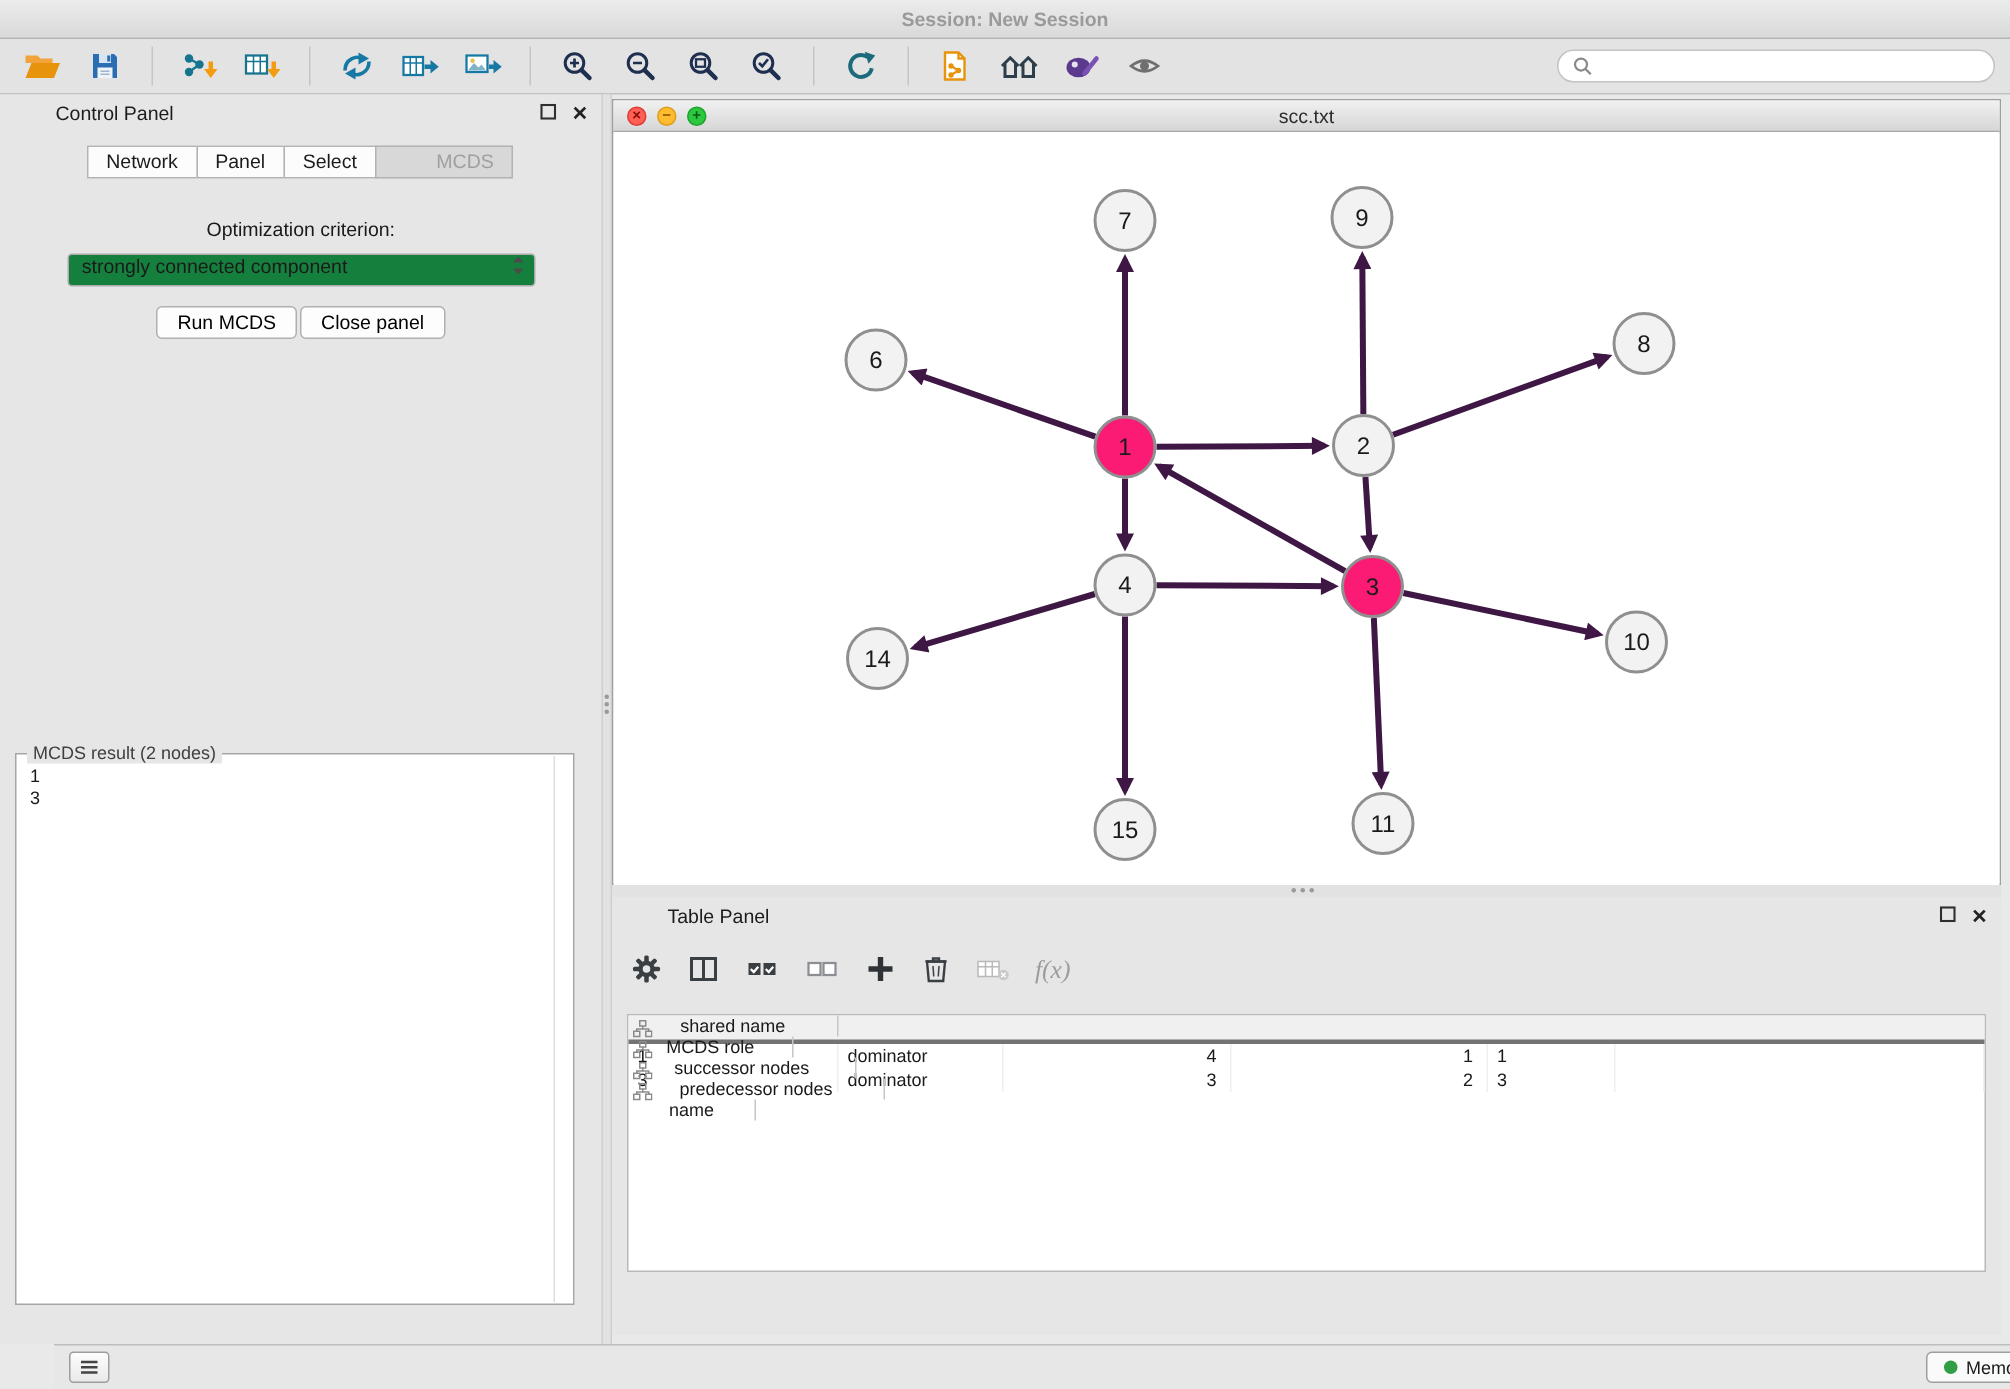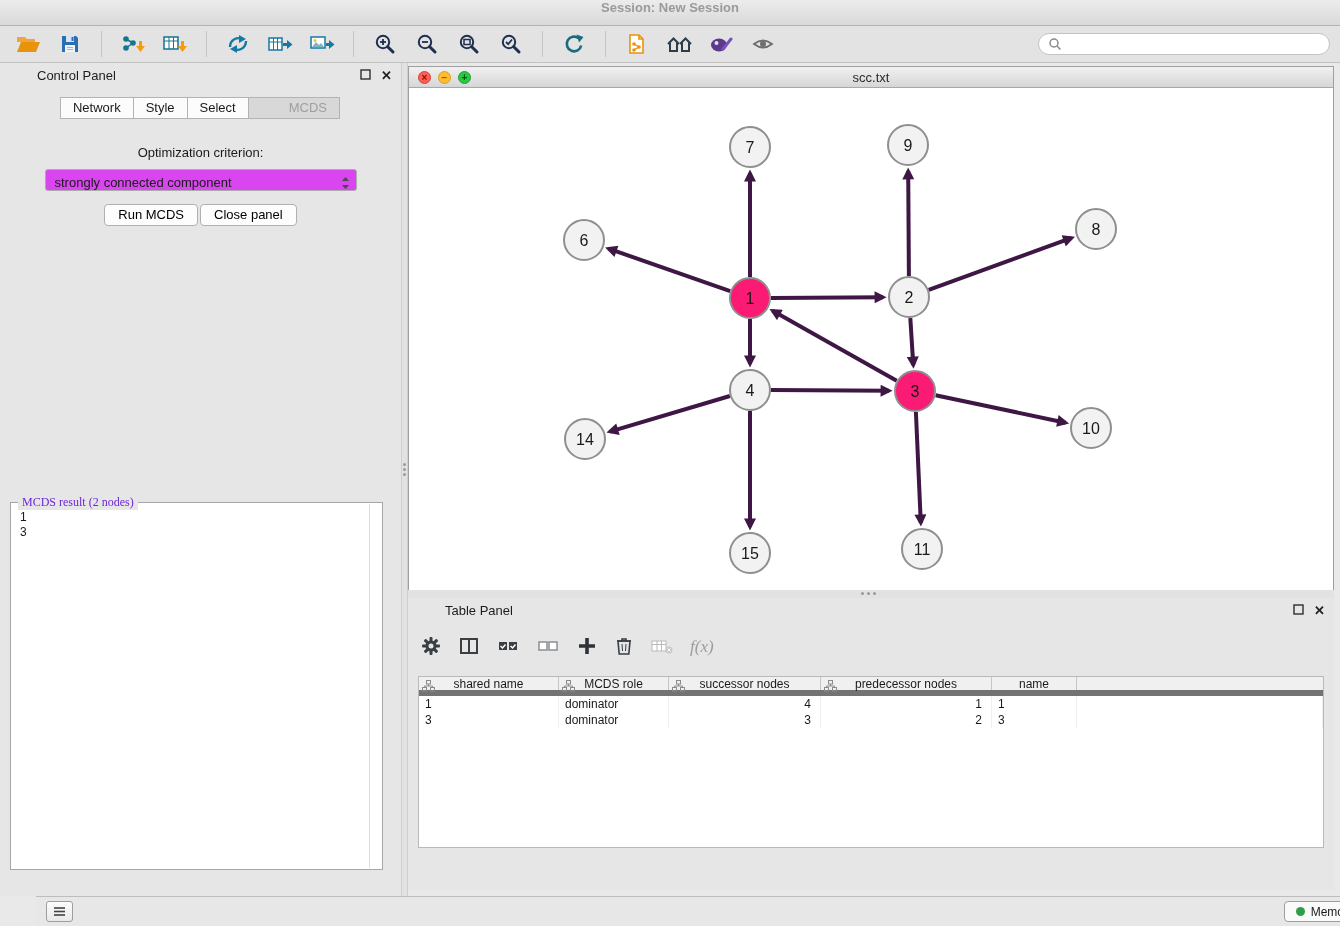--- a/index.html
+++ b/index.html
@@ -9,21 +9,21 @@
     font-size:13px; color:#1a1a1a;
     background:#e9e9e9; position:relative; overflow:hidden;
   }
   svg text { font-family:"Liberation Sans", sans-serif; }
 
   
   .titlebar {
     position:absolute; left:0; top:0; width:1340px; height:26px;
     background:linear-gradient(#ececec,#d9d9d9);
     border-bottom:1px solid #b3b3b3;
-    display:flex; justify-content:center;
+    display:flex; align-items:center; justify-content:center;
     color:#9a9a9a; font-weight:bold;
   }
 
   
   .toolbar {
     position:absolute; left:0; top:26px; width:1340px; height:37px;
     background:#e3e3e3; border-bottom:1px solid #c2c2c2;
     display:flex; align-items:center; padding:0 10px; gap:6px;
   }
   .tbtn { width:36px; height:30px; display:flex; align-items:center; justify-content:center; border-radius:4px; }
@@ -42,33 +42,33 @@
   .control-panel { position:absolute; left:0; top:0; width:401px; height:100%; background:#e6e6e6; }
   .panel-head { height:24px; display:flex; align-items:center; padding:0 9px; gap:10px;margin-left:28px; }
   .panel-title { font-size:13px; color:#1c1c1c; }
   .panel-head .spacer { flex:1; }
   .x-btn { font-weight:bold; font-size:13px; color:#222; line-height:1; }
   .tabs-row { display:flex; justify-content:center; margin-top:10px; }
   .tab { border:1px solid #b3b3b3; background:#fcfcfc; color:#1a1a1a; padding:2px 12px 3px; font-size:13px; margin-left:-1px; }
   .tab.active { background:#d8d8d8; color:#9f9f9f;padding-left:40px; }
   .opt-label { text-align:center; margin-top:26px; }
   .dropdown {
-    margin:9px auto 0; width:312px; height:22px; background:#d946ef;
+    margin:9px auto 0; width:312px; height:22px; background:#15803d;
     border:1px solid #ababab; border-radius:3px;
-    display:flex; align-items:flex-end; padding:0 6px 0 9px;
+    display:flex; align-items:flex-start; padding:0 6px 0 9px;
   }
   .dropdown .dval { flex:1; font-size:13px; }
   .btn-row { display:flex; justify-content:center; gap:2px; margin-top:13px; }
   .push-btn { background:#fdfdfd; border:1px solid #b0b0b0; border-radius:4px; padding:2px 13px 3px; font-size:13px; }
   .result-group {
     position:absolute; left:10px; top:439px; width:373px; height:368px;
     border:1px solid #a6a6a6; background:#fff;
   }
   .result-label {
-    position:absolute; top:-8px; left:7px; background:#e6e6e6; padding:0 4px; font-size:12px; color:#6d28d9;font-family:Liberation Serif, serif;
+    position:absolute; top:-8px; left:7px; background:#e6e6e6; padding:0 4px; font-size:12px; color:#404040;
   }
   .result-lines { padding:7px 0 0 9px; font-size:12px; line-height:15px; }
   .scroll-line { position:absolute; top:1px; bottom:1px; right:12px; width:1px; background:#dedede; }
 
   
   .v-splitter { position:absolute; left:401px; top:0; width:7px; height:100%; background:#e2e2e2;
     border-left:1px solid #cfcfcf; border-right:1px solid #cfcfcf; }
   .v-handle { position:absolute; left:1px; top:398px; width:3px; }
   .v-handle i { display:block; width:3px; height:3px; border-radius:50%; background:#9a9a9a; margin:2px 0; }
   .h-splitter { position:absolute; left:408px; top:527px; width:926px; height:8px; background:#e2e2e2; }
@@ -93,21 +93,21 @@
   .light.red    { background:#ff5f57; border:1px solid #dd3d35; color:#8a0e06; }
   .light.yellow { background:#febc2e; border:1px solid #dd9f1e; color:#925a00; }
   .light.green  { background:#2bc840; border:1px solid #1da32f; color:#0b5c13; }
   .net-canvas { position:absolute; left:0; top:22px; width:924px; height:501px; background:#fff; }
 
   
   .table-panel { position:absolute; left:408px; top:535px; right:6px; bottom:6px; background:#e6e6e6; }
   .tp-toolbar { position:absolute; left:12px; right:10px; top:32px; height:34px; display:flex; align-items:center; gap:16px; }
   .fx { font-family:"Liberation Serif", serif; font-style:italic; font-size:17px; color:#9c9c9c; }
   .tp-table { position:absolute; left:10px; right:10px; top:78px; height:172px; border:1px solid #b9b9b9; background:#fff; display:flex; flex-direction:column; }
-  .thead { display:flex; height:19px; background:#f0f0f0; border-bottom:6px solid #737373; }
+  .thead { display:flex; height:19px; background:#f0f0f0; border-bottom:3px solid #737373;flex-direction:column; }
   .th { position:relative; display:flex; align-items:center; justify-content:center; font-size:12px; border-right:1px solid #c6c6c6; }
   .th svg { position:absolute; left:3px; top:3px; }
   .c0{width:140px;} .c1{width:110px;} .c2{width:152px;} .c3{width:171px;} .c4{width:85px;} .cf{flex:1; border-right:none;}
   .trow { display:flex; height:16px; font-size:12px; }
   .td { padding:1px 6px 0; border-right:1px solid #efefef; white-space:nowrap; overflow:hidden; }
   .td.num { text-align:right; padding-right:9px; }
   .tp-tabs { position:absolute; bottom:2px; left:0; right:0; display:flex; justify-content:center; }
 
   
   .statusbar {
@@ -281,21 +281,21 @@
       <span class="spacer"></span>
       <span>
         <svg width="11" height="11" viewBox="0 0 11 11">
           <rect x="1" y="1" width="9" height="9" fill="none" stroke="#2e2e2e" stroke-width="1.4"></rect>
         </svg>
       </span>
       <span class="x-btn">✕</span>
     </div>
     <div class="tabs-row">
       <div class="tab">Network</div>
-      <div class="tab">Style</div>
+      <div class="tab">Panel</div>
       <div class="tab">Select</div>
       <div class="tab active">MCDS</div>
     </div>
     <div class="opt-label">Optimization criterion:</div>
     <div class="dropdown">
       <span class="dval">strongly connected component</span>
       <svg width="9" height="14" viewBox="0 0 9 14">
         <path d="M4.5 1 L8 5 H1 z" fill="#4a4a4a"></path>
         <path d="M4.5 13 L1 9 H8 z" fill="#4a4a4a"></path>
       </svg>

